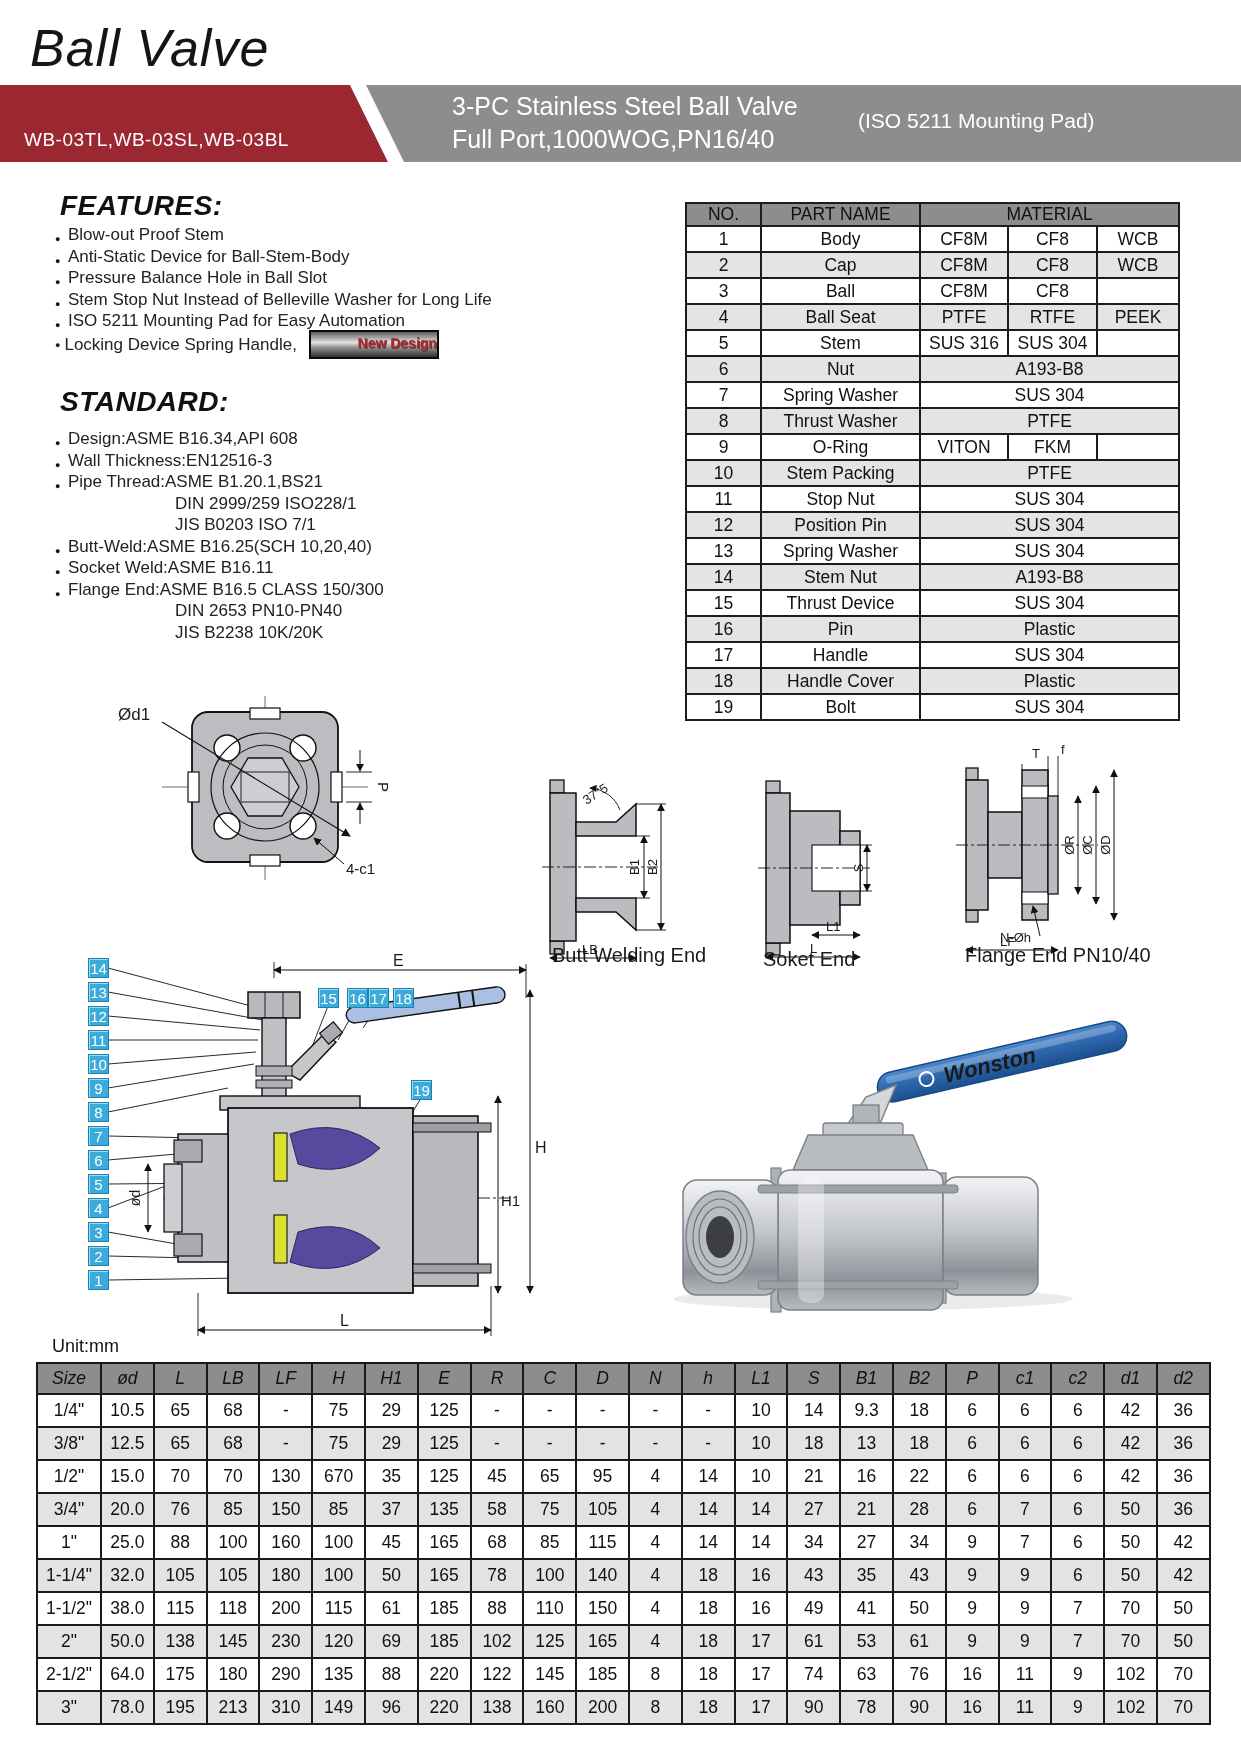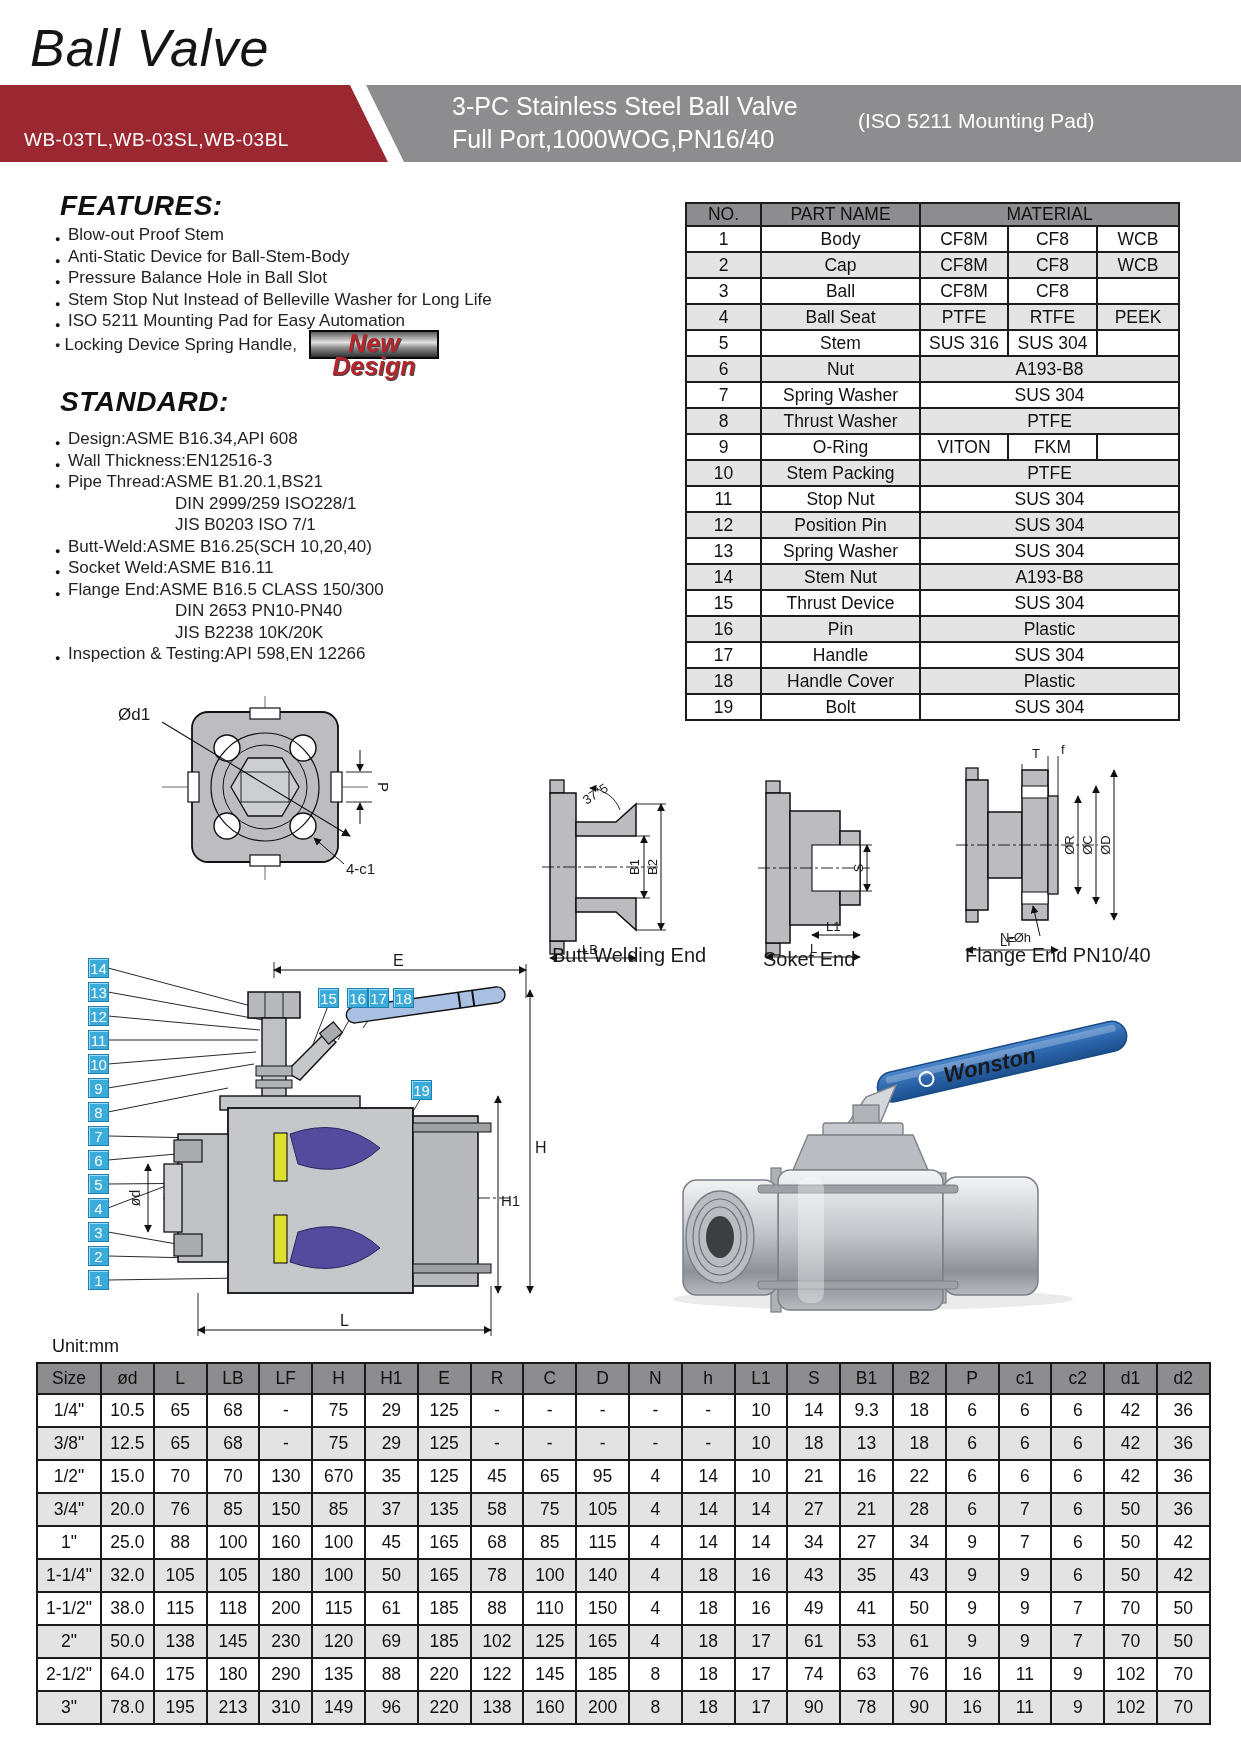--- a/index.html
+++ b/index.html
@@ -28,36 +28,36 @@
   ul.doclist li::before{content:"●";position:absolute;left:0;top:5px;font-size:9px;color:#111;}
   ul.doclist li.indent{padding-left:120px;}
   ul.doclist li.indent::before{content:"";}
   .features-list{left:55px;top:224px;width:560px;}
   .standard-list{left:55px;top:428px;width:560px;}
   .standard-list li{line-height:20.5px;}
   .locking-row{left:55px;top:330px;display:flex;align-items:center;font-size:17px;color:#222;}
   .locking-row .bullet{font-size:9px;margin-right:4px;}
   .badge{display:inline-block;margin-left:12px;width:126px;height:25px;
          background:linear-gradient(180deg,#5c5c5c 0%,#e2e2e2 42%,#909090 62%,#2f2f2f 100%);
-         border:2px solid #0a0a0a;color:#b6252b;font-style:italic;font-weight:bold;
-         font-size:25px;line-height:23px;text-align:center;text-shadow:1px 1px 0 #4a4a4a;}
+         border:2px solid #0a0a0a;color:#b6252b;font-weight:bold;
+         font-size:14px;line-height:23px;text-align:right;text-shadow:1px 1px 0 #4a4a4a;}
   
   table{border-collapse:collapse;border-radius:11px;}
   .parts-table{left:685px;top:202px;width:493px;table-layout:fixed;}
   .parts-table th,.parts-table td{border:2px solid #1c1c1c;text-align:center;
         font-size:17.5px;padding:0;color:#111;overflow:hidden;white-space:nowrap;}
   .parts-table th{background:#8d8d8f;height:20px;font-weight:normal;}
   .parts-table td{height:24px;background:#fff;}
   .parts-table tr.alt td{background:#e4e4e4;}
   
   .unit-label{left:52px;top:1336px;font-size:18px;color:#111;}
   .dims-table{left:36px;top:1362px;width:1174px;table-layout:fixed;}
   .dims-table th,.dims-table td{border:2px solid #1a1a1a;text-align:center;font-size:17.5px;
         padding:0;color:#111;overflow:hidden;white-space:nowrap;}
-  .dims-table th{background:#8d8d8f;height:29px;font-weight:normal;}
+  .dims-table th{background:#8d8d8f;height:29px;font-weight:normal;font-style:italic;}
   .dims-table td{height:31px;background:#fff;}
   .dims-table tr.alt td{background:#e3e3e3;}
   
   .cap{font-size:20px;color:#1a1a1a;}
   
   .chip{position:absolute;width:21px;height:20px;background:#3aabdb;border:1px solid #1f7fae;
         box-shadow:inset 1px 1px 0 #9fdcf4;color:#fff;font-size:15px;line-height:20px;
         text-align:center;box-sizing:border-box;}
   svg text{font-family:"Liberation Sans",sans-serif;fill:#1a1a1a;}
 </style>
@@ -94,21 +94,20 @@
     <li>Design:ASME B16.34,API 608</li>
     <li>Wall Thickness:EN12516-3</li>
     <li>Pipe Thread:ASME B1.20.1,BS21</li>
     <li class="indent">DIN 2999/259 ISO228/1</li>
     <li class="indent">JIS B0203 ISO 7/1</li>
     <li>Butt-Weld:ASME B16.25(SCH 10,20,40)</li>
     <li>Socket Weld:ASME B16.11</li>
     <li>Flange End:ASME B16.5 CLASS 150/300</li>
     <li class="indent">DIN 2653   PN10-PN40</li>
     <li class="indent">JIS B2238 10K/20K</li>
-    <li>Inspection &amp; Testing:API 598,EN 12266</li>
   </ul>
 
 <table class="abs parts-table">
   <colgroup>
       <col style="width:75px">
       <col style="width:159px">
       <col style="width:88px">
       <col style="width:89px">
       <col style="width:82px">
     </colgroup>

